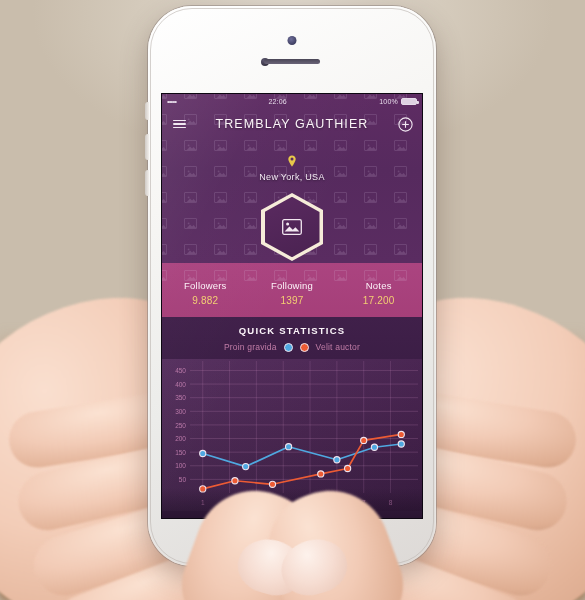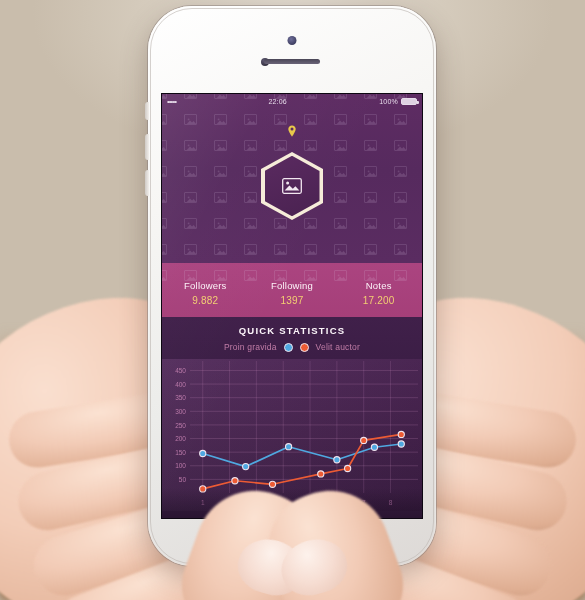--- a/index.html
+++ b/index.html
@@ -715,28 +715,46 @@
         <div class="sb-left">
           <span class="sb-dots">•••••</span>
         </div>
         <span>22:06</span>
         <div class="sb-right">
           <span>100%</span>
           <span class="sb-batt"></span>
         </div>
       </div>
 
+      <div class="navbar">
+        <div class="icon-btn hamburger">
+          <div>
+            <span></span>
+              <span></span>
+              <span></span>
+          </div>
+        </div>
+        <div class="nav-title">TREMBLAY GAUTHIER</div>
+        <div class="icon-btn">
+          <svg width="15" height="15" viewBox="0 0 15 15">
+            <circle cx="7.5" cy="7.5" r="6.6" fill="none" stroke="#f2e8f2" stroke-width="1.1"></circle>
+            <line x1="7.5" y1="4.2" x2="7.5" y2="10.8" stroke="#f2e8f2" stroke-width="1.1"></line>
+            <line x1="4.2" y1="7.5" x2="10.8" y2="7.5" stroke="#f2e8f2" stroke-width="1.1"></line>
+          </svg>
+        </div>
+      </div>
 
       <div class="location">
         <span class="pin">
           <svg width="10" height="12" viewBox="0 0 10 12">
             <path d="M5 0.4C2.9 0.4 1.3 2 1.3 4c0 2.6 3.7 7.6 3.7 7.6S8.7 6.6 8.7 4C8.7 2 7.1 0.4 5 0.4z" fill="#e8c84a"></path>
             <circle cx="5" cy="4" r="1.5" fill="#5a2c61"></circle>
           </svg>
         </span>
+        <div class="loc-text">New York, USA</div>
       </div>
 
       <div class="avatar-wrap">
         <div class="hex-outer"></div>
         <div class="hex-inner"></div>
         <div class="hex-icon">
           <svg width="20" height="16" viewBox="0 0 20 16">
             <rect x="0.7" y="0.7" width="18.6" height="14.6" rx="1.5" fill="none" stroke="#f2e7f0" stroke-width="1.3"></rect>
             <circle cx="5.6" cy="5" r="1.5" fill="#f2e7f0"></circle>
             <path d="M2.6 12.6L7.4 7.4l3.4 3.4 2.6-2.6 4 4.4z" fill="#f2e7f0"></path>

